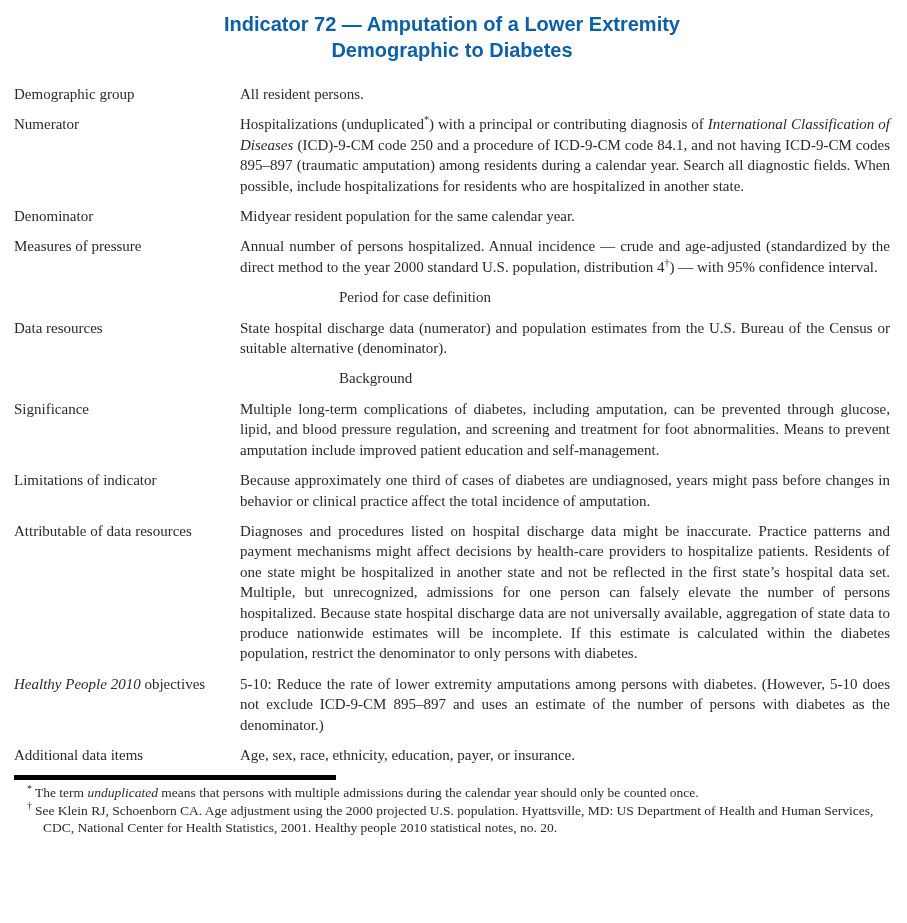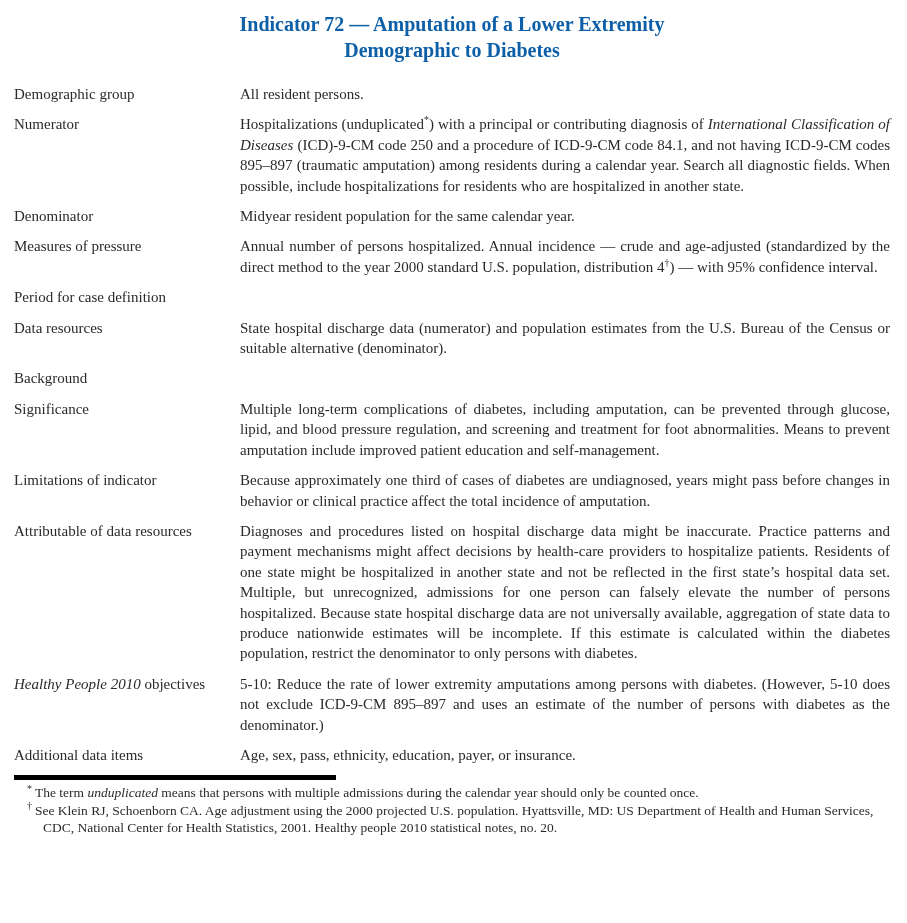--- a/index.html
+++ b/index.html
@@ -13,32 +13,33 @@
     background:#ffffff;
     font-family:"Liberation Serif","DejaVu Serif",serif;
     color:var(--ink);
   }
   .page{
     width:907px;height:923px;
     padding:11px 17px 0 14px;
   }
   .doc-title{
     text-align:center;
-    font-family:Liberation Serif, serif;
+    font-family:Liberation Sans, sans-serif;
     font-weight:700;
     font-size:20px;
     line-height:26px;
     color:var(--accent);
     margin-bottom:21px;
   }
   .field-row{
     display:flex;
     margin-bottom:10px;
     font-size:15px;
     line-height:20.4px;
+    justify-content:center;
   }
   .field-label{
     flex:0 0 226px;
     padding-right:12px;
   }
   .field-value{
     flex:1 1 auto;
     text-align:justify;
   }
   sup{
@@ -122,21 +123,21 @@
     <div class="field-value"><span>Diagnoses and procedures listed on hospital discharge data might be inaccurate. Practice patterns and payment mechanisms might affect decisions by health-care providers to hospitalize patients. Residents of one state might be hospitalized in another state and not be reflected in the first state’s hospital data set. Multiple, but unrecognized, admissions for one person can falsely elevate the number of persons hospitalized. Because state hospital discharge data are not universally available, aggregation of state data to produce nationwide estimates will be incomplete. If this estimate is calculated within the diabetes population, restrict the denominator to only persons with diabetes.</span></div>
   </div>
 
   <div class="field-row">
     <div class="field-label"><em>Healthy People 2010</em><span> objectives</span></div>
     <div class="field-value"><span>5-10: Reduce the rate of lower extremity amputations among persons with diabetes. (However, 5-10 does not exclude ICD-9-CM 895–897 and uses an estimate of the number of persons with diabetes as the denominator.)</span></div>
   </div>
 
   <div class="field-row">
     <div class="field-label"><span>Additional data items</span></div>
-    <div class="field-value"><span>Age, sex, pass, ethnicity, education, payer, or insurance.</span></div>
+    <div class="field-value"><span>Age, sex, race, ethnicity, education, payer, or insurance.</span></div>
   </div>
 
   <div class="footnote-rule"></div>
 
   <div class="footnotes">
     <div class="footnote">
       <sup class="fn-marker">*</sup><span><span>The term </span><em>unduplicated</em><span> means that persons with multiple admissions during the calendar year should only be counted once.</span></span>
     </div>
     <div class="footnote">
       <sup class="fn-marker">†</sup><span><span>See Klein RJ, Schoenborn CA. Age adjustment using the 2000 projected U.S. population. Hyattsville, MD: US Department of Health and Human Services, CDC, National Center for Health Statistics, 2001. Healthy people 2010 statistical notes, no. 20.</span></span>

